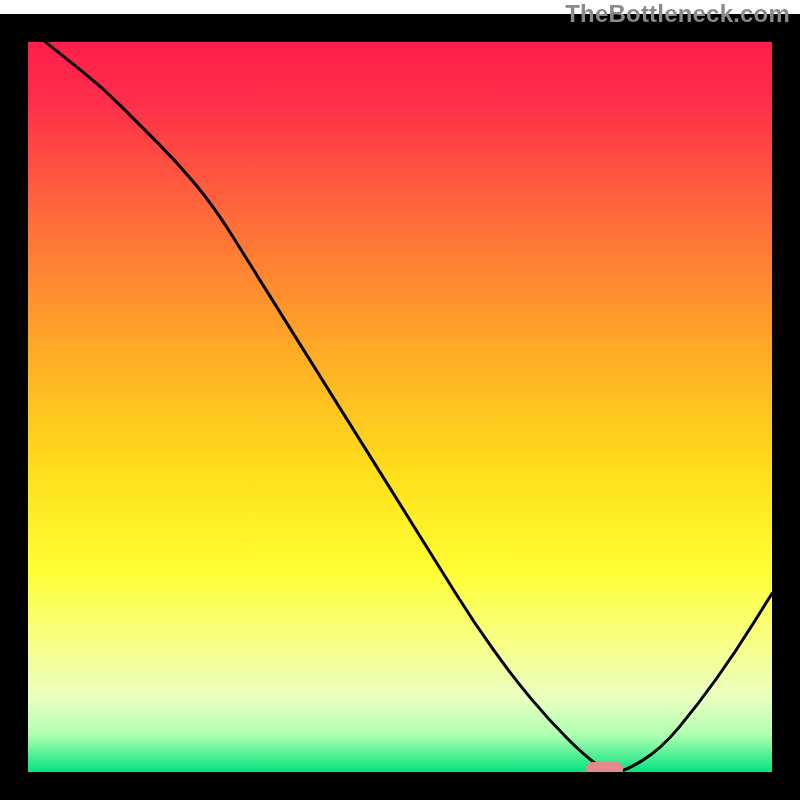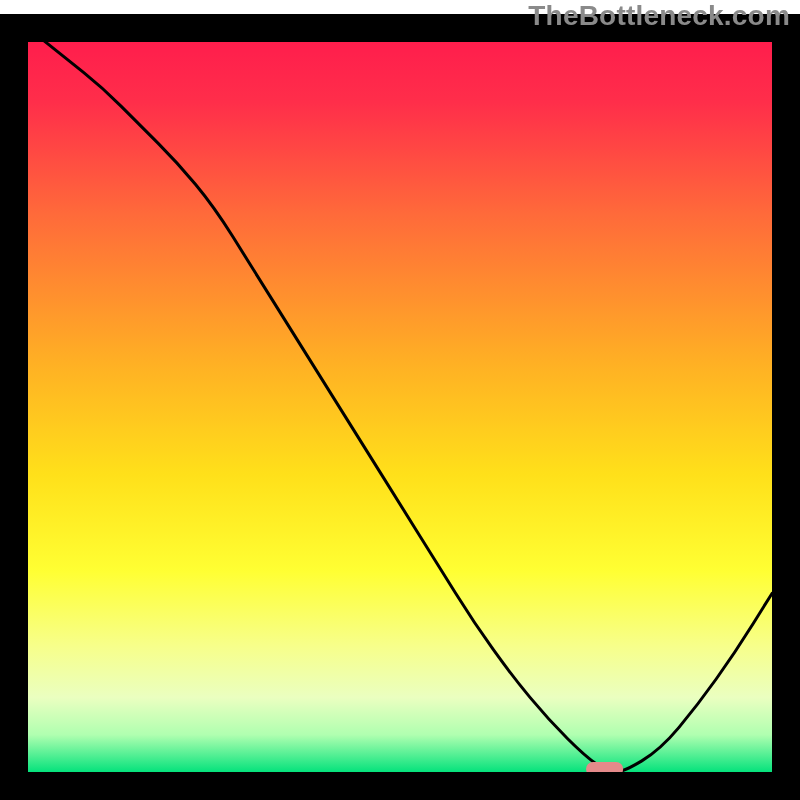--- a/index.html
+++ b/index.html
@@ -12,21 +12,21 @@
   }
   .container {
     position: relative;
     width: 800px;
     height: 800px;
   }
   .watermark {
     position: absolute;
     top: 0px;
     right: 10px;
-    font-size: 28px;
+    font-size: 24px;
     font-weight: bold;
     color: #8a8a8a;
     letter-spacing: 0.2px;
     z-index: 10;
   }
   svg.chart {
     position: absolute;
     left: 0;
     top: 0;
   }

